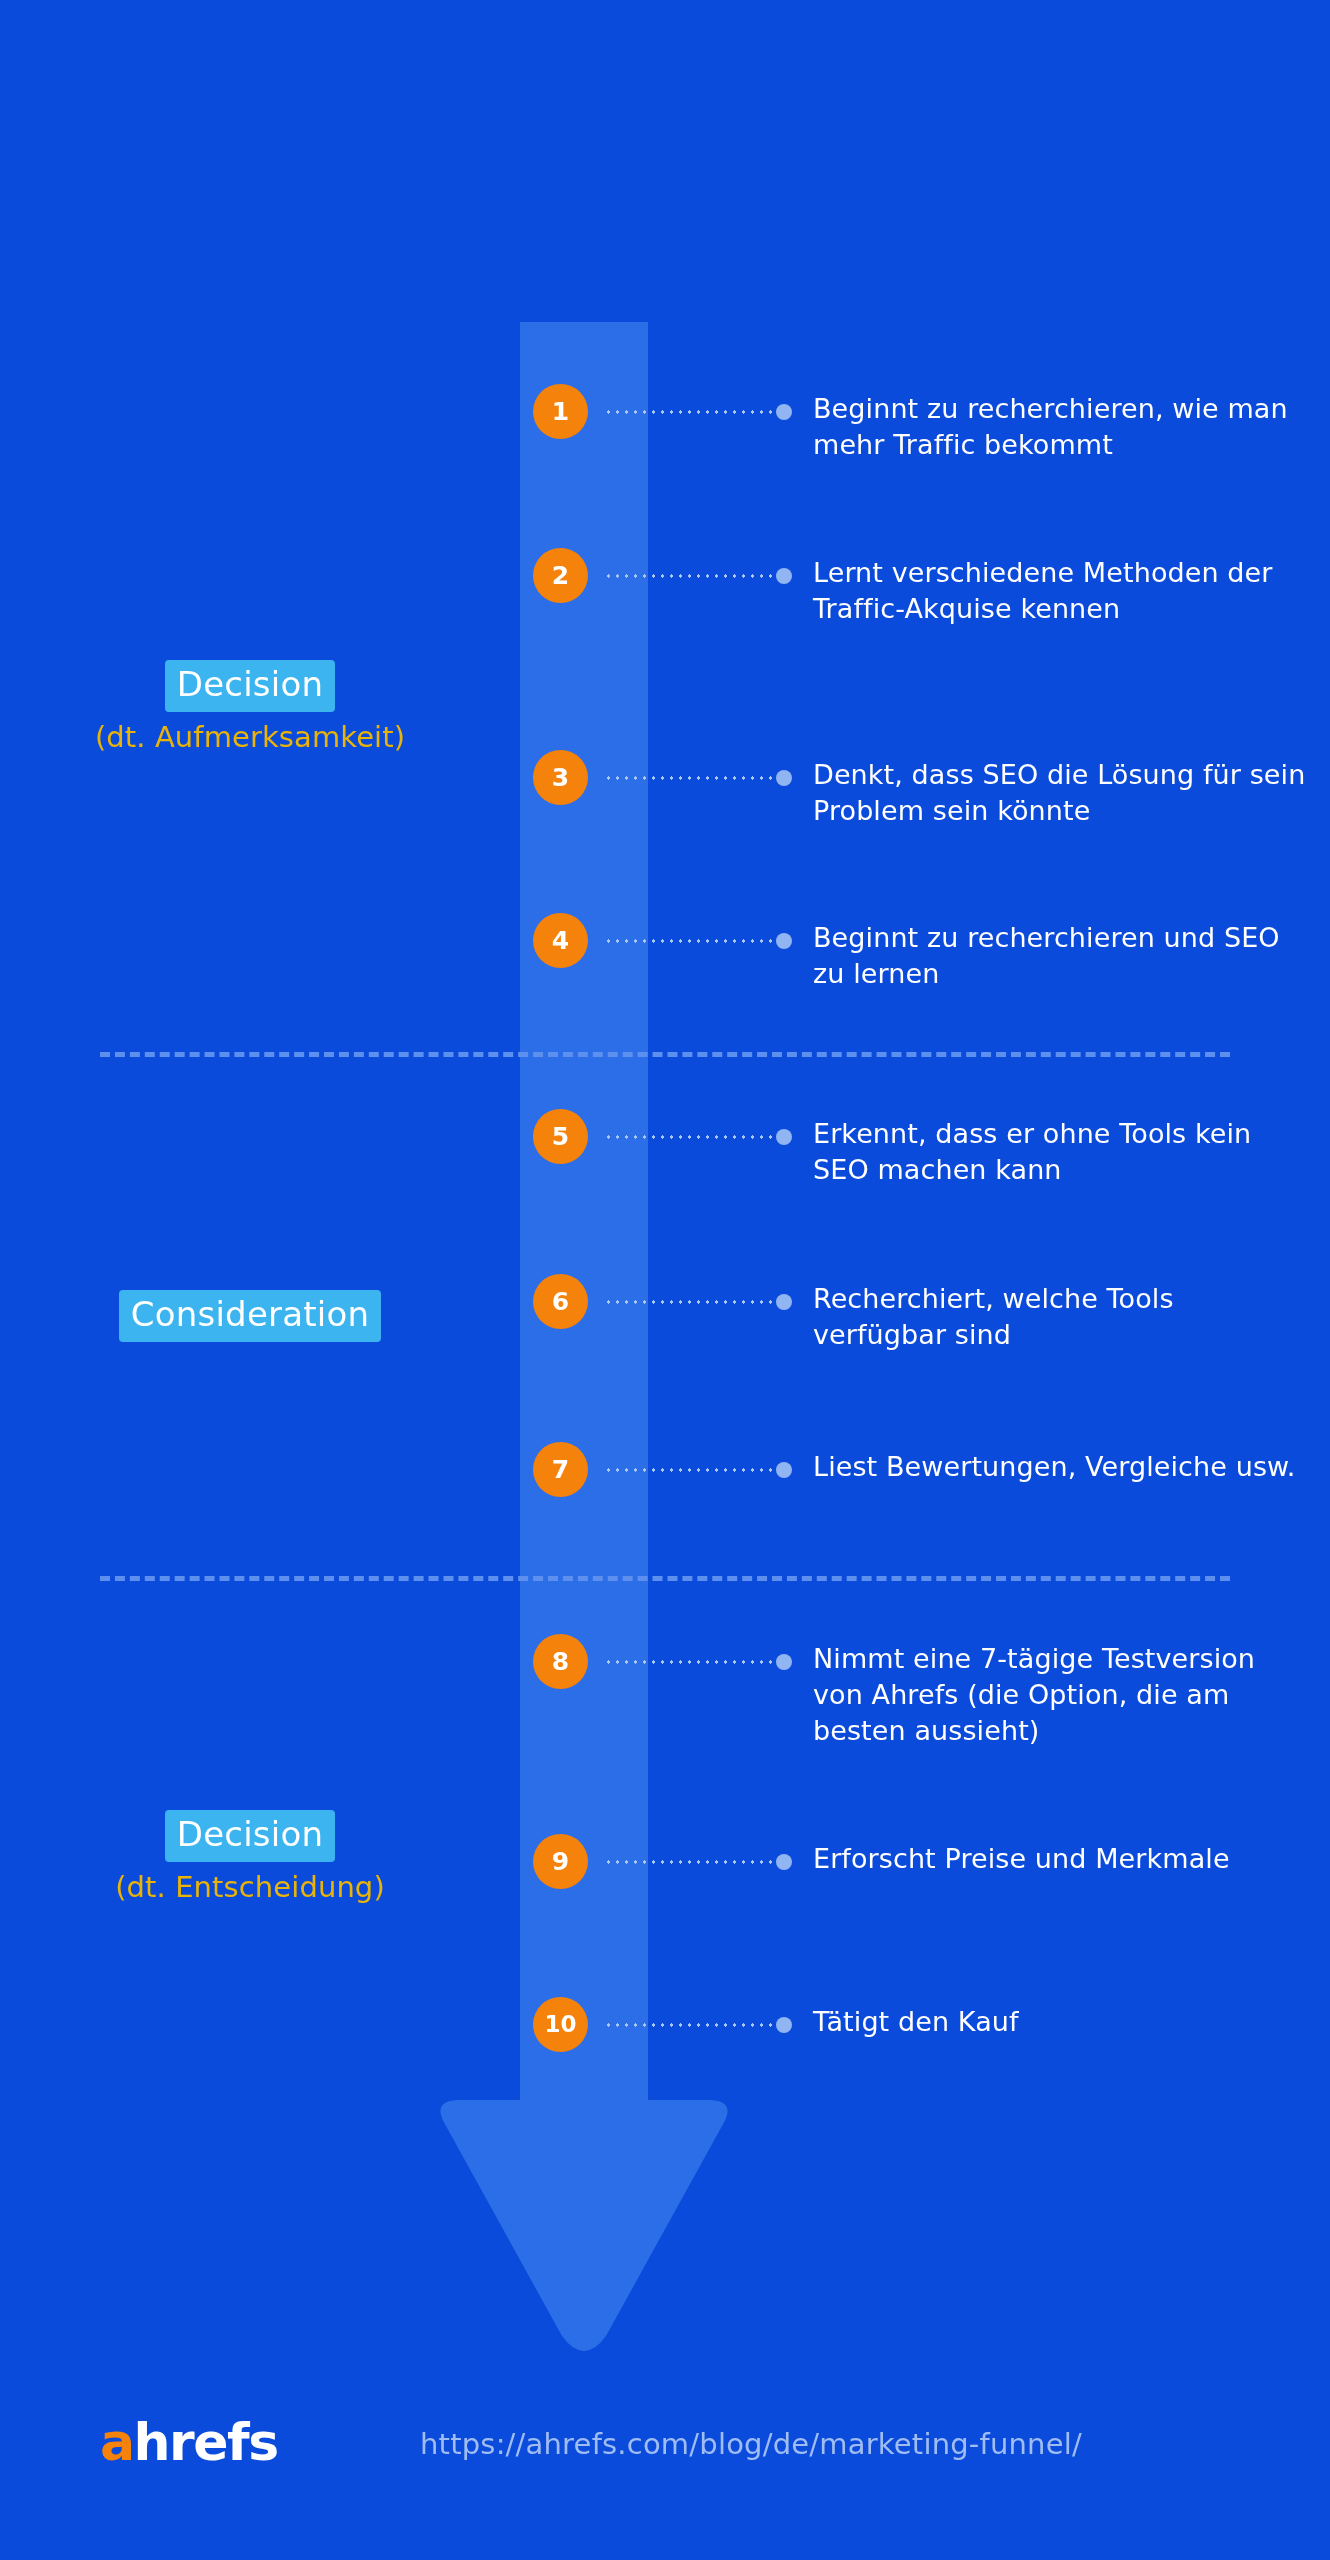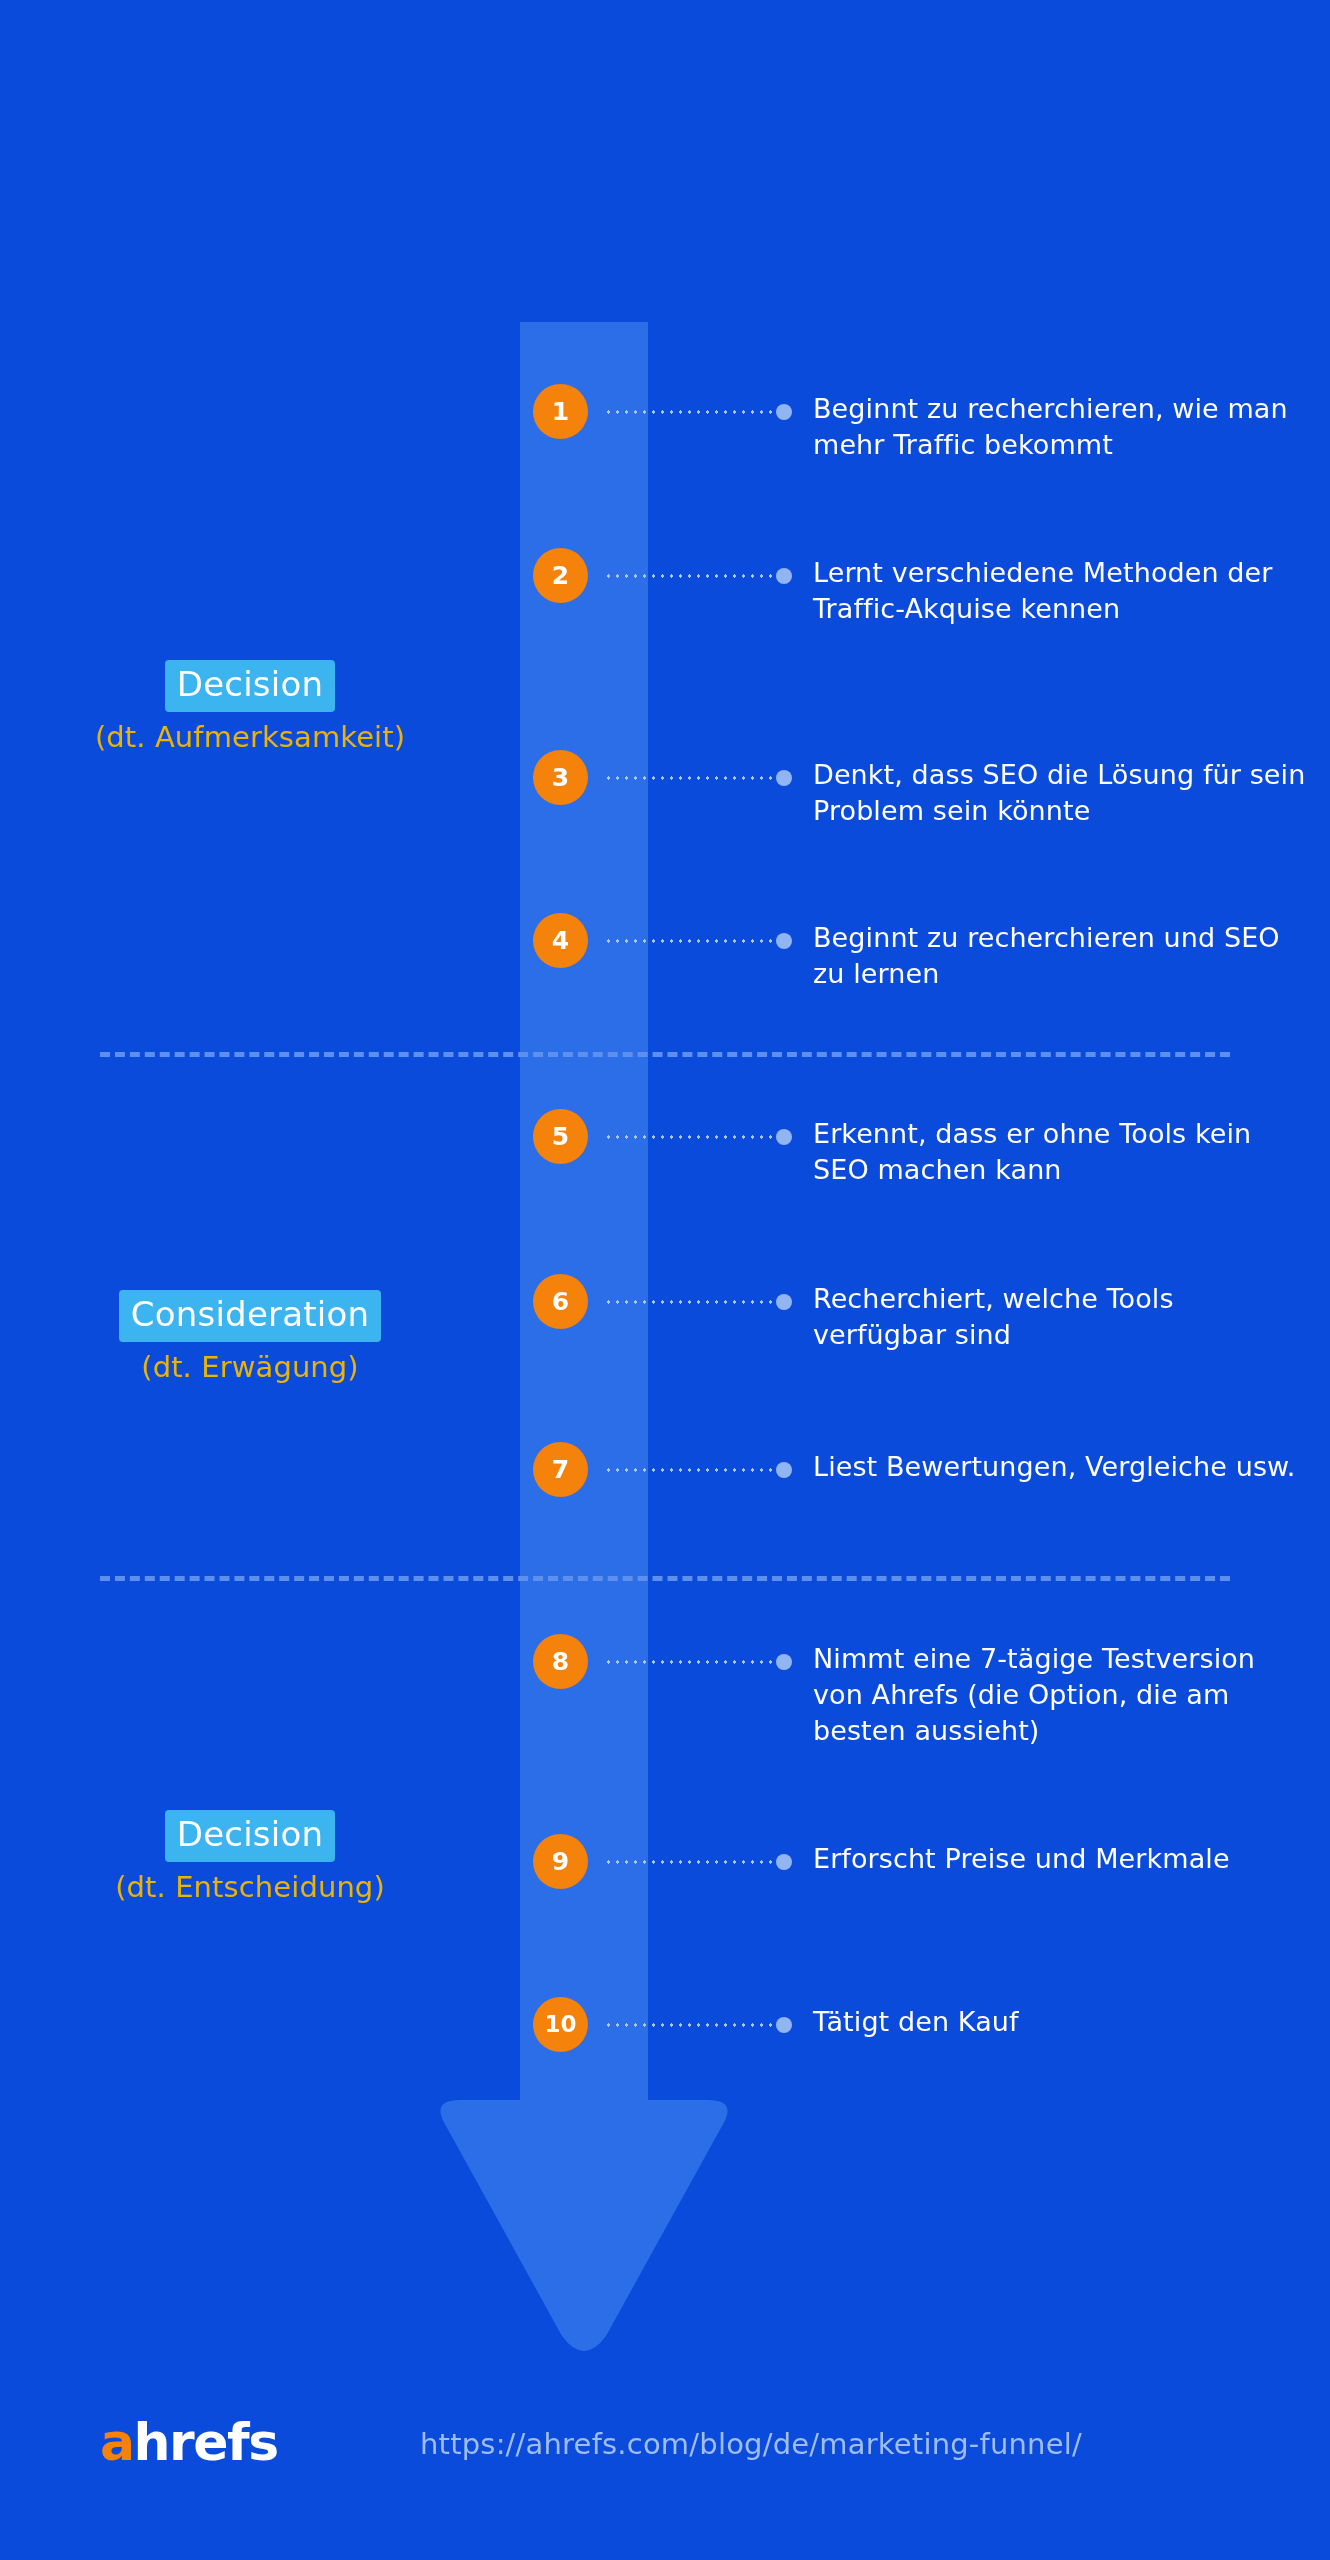--- a/index.html
+++ b/index.html
@@ -199,21 +199,20 @@
   <div class="divider divider-1"></div>
   <div class="divider divider-2"></div>
 
   <div class="stage stage-awareness">
     <span class="stage-en">Decision</span>
     <span class="stage-de">(dt. Aufmerksamkeit)</span>
   </div>
 
   <div class="stage stage-consideration">
     <span class="stage-en">Consideration</span>
-    <span class="stage-de">(dt. Erwägung)</span>
   </div>
 
   <div class="stage stage-decision">
     <span class="stage-en">Decision</span>
     <span class="stage-de">(dt. Entscheidung)</span>
   </div>
 
   <div class="step" style="top:412px">
     <div class="step-badge">1</div>
     <div class="step-connector"></div>

